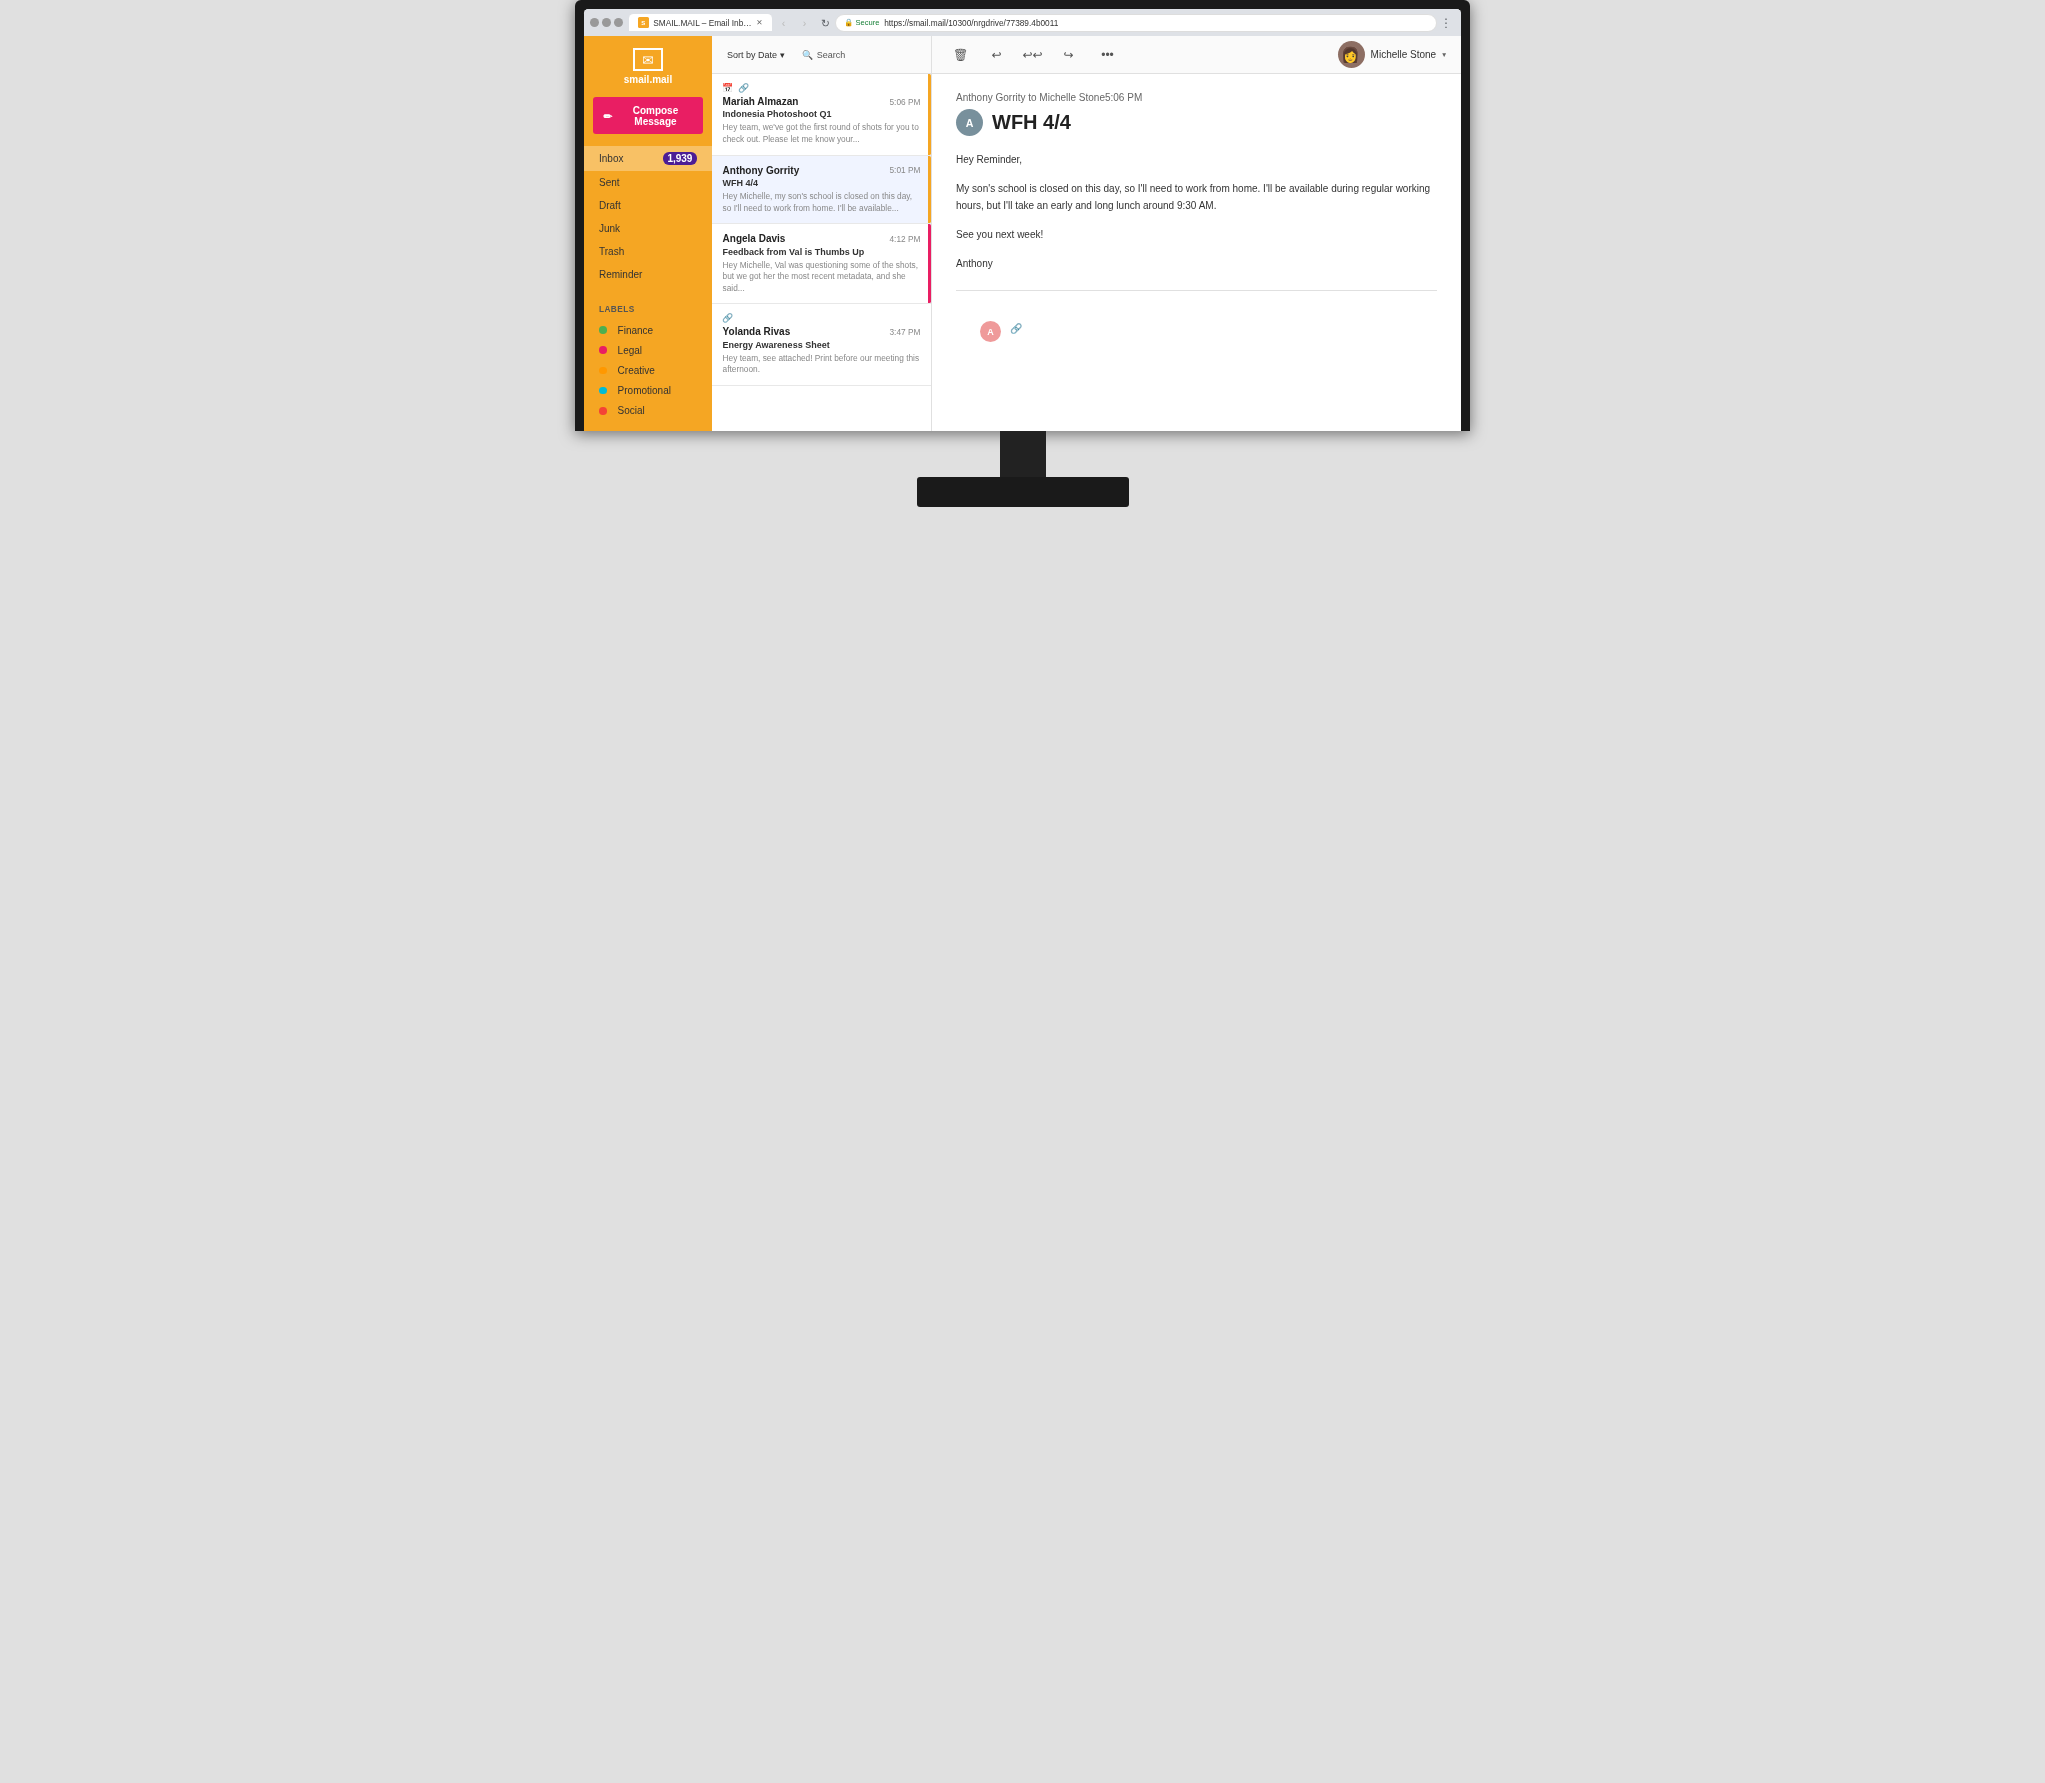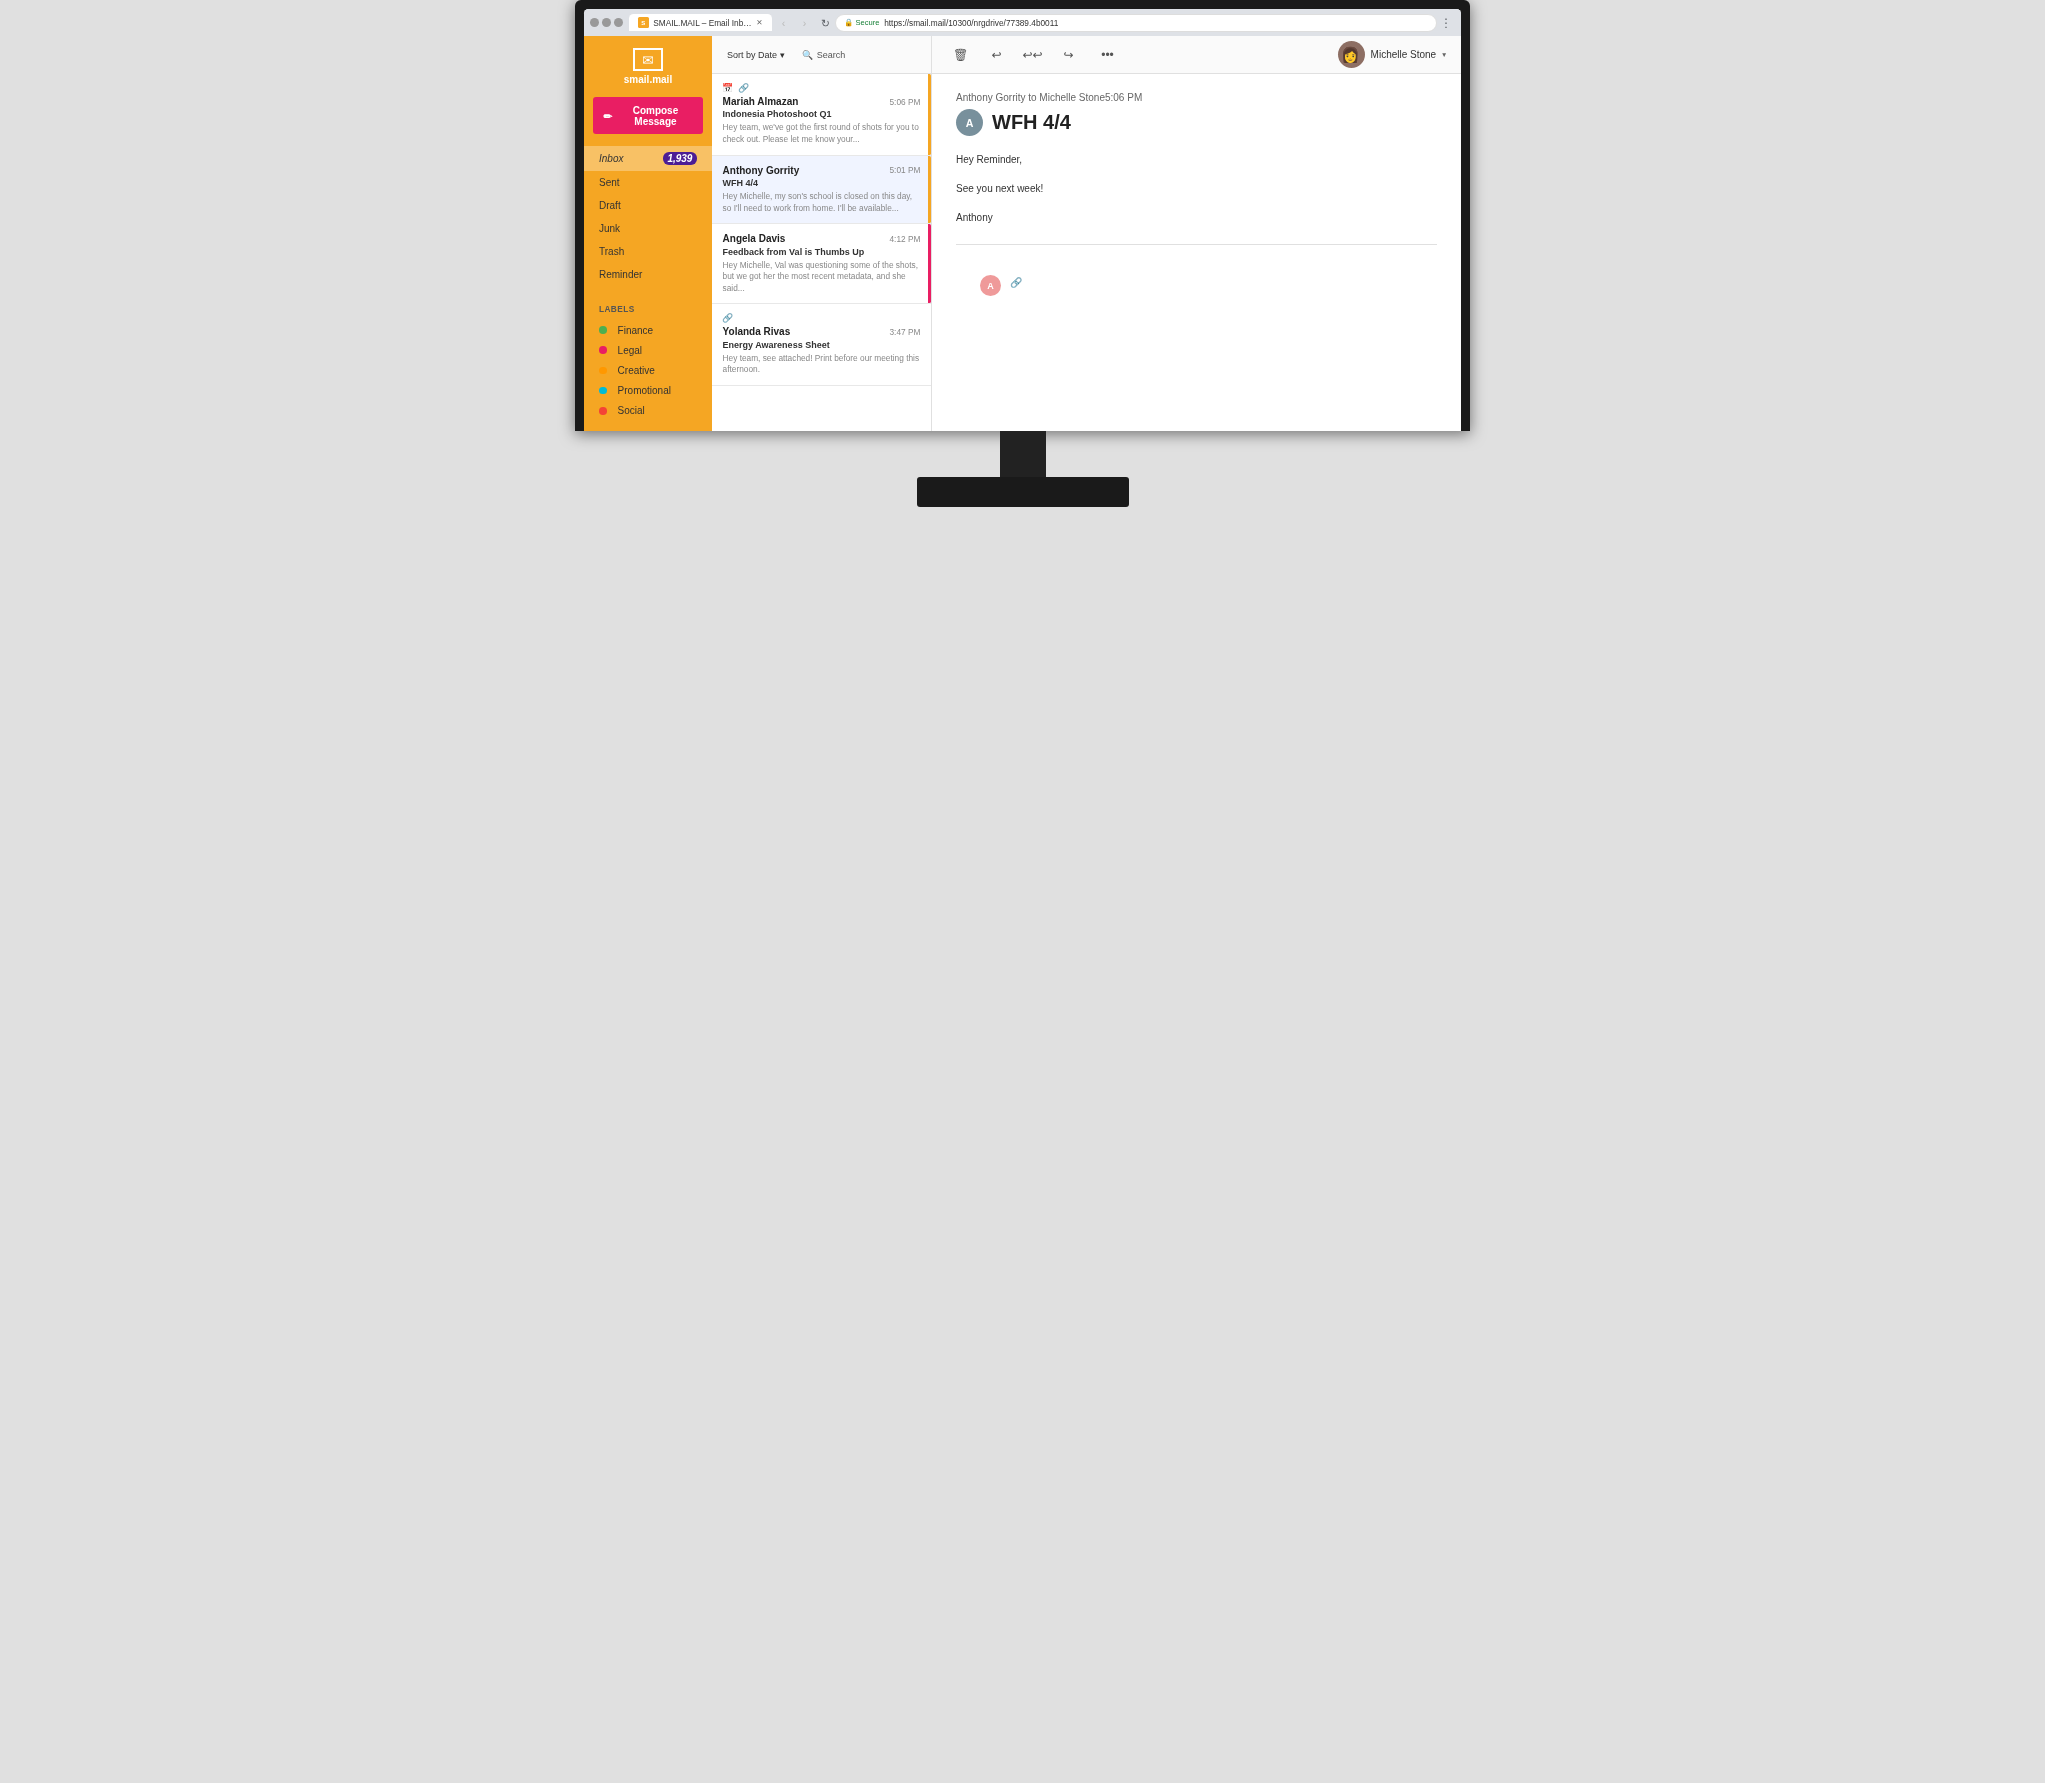--- a/index.html
+++ b/index.html
@@ -39,21 +39,21 @@
     .logo-area { padding: 12px 9px; display: flex; flex-direction: column; align-items: center; justify-content: center; height: 61px; }
     .logo-icon { width: 30px; height: 26px; background: transparent; border: 2.3px solid #fff; display: flex; align-items: center; justify-content: center; margin-bottom: 3px; position: relative; }
     .logo-icon::before { content: '✉'; color: #fff; font-size: 13.7px; }
     .logo-text { color: #fff; font-size: 10px; font-weight: bold; }
 
     .compose-btn { margin: 0 9px 12px; background: #e91e63; color: #fff; border: none; border-radius: 3px; padding: 7.6px 10.6px; font-size: 10px; font-weight: 600; cursor: pointer; display: flex; align-items: center; gap: 6px; }
     .compose-icon { font-size: 10.6px; }
 
     .nav-items { padding: 0 0 12px; }
     .nav-item { display: flex; align-items: center; justify-content: space-between; padding: 6px 15px; cursor: pointer; color: #333; font-size: 10px; font-weight: 500; }
-    .nav-item.active { background: rgba(255,255,255,0.3); font-style: italic; }
+    .nav-item.active { background: rgba(255,255,255,0.3); }
     .nav-item-badge { background: #4c1d95; color: #fff; border-radius: 6px; padding: 0.8px 4.6px; font-size: 10px; font-weight: bold; }
 
     .labels-section { padding: 6px 15px 3px; }
     .labels-title { font-size: 8.3px; color: #555; font-weight: 600; text-transform: uppercase; letter-spacing: 0.4px; margin-bottom: 6px; }
     .label-item { display: flex; align-items: center; gap: 11px; padding: 4.6px 0; cursor: pointer; font-size: 10px; color: #333; }
     .label-dot { width: 7.6px; height: 7.6px; border-radius: 50%; }
 
     
     .email-list-panel { width: 220px; background: #fff; border-right: 0.8px solid #e0e0e0; display: flex; flex-direction: column; }
     .email-list-toolbar { height: 38px; display: flex; align-items: center; gap: 6px; padding: 0 9px; border-bottom: 0.8px solid #e0e0e0; background: #fafafa; }
@@ -275,20 +275,21 @@
               <span class="email-timestamp">5:06 PM</span>
             </div>
             <div class="email-subject-display">
               <div class="sender-avatar-small">
                 <span>A</span>
               </div>
               <span>WFH 4/4</span>
             </div>
             <div class="email-body">
               <p>Hey Reminder,</p>
+              <p>My son's school is closed on this day, so I'll need to work from home. I'll be available during regular working hours, but I'll take an early and long lunch around 9:30 AM.</p>
               <p>See you next week!</p>
               <p>Anthony</p>
             </div>
 
             <hr class="email-divider">
 
             <div class="reply-area">
               <div class="reply-meta">
                 <div class="reply-avatar">A</div>
                 <div style="display:flex; flex-direction:column; gap:4.6px; margin-top:1.5px; color:#bbb; font-size:10px;">

